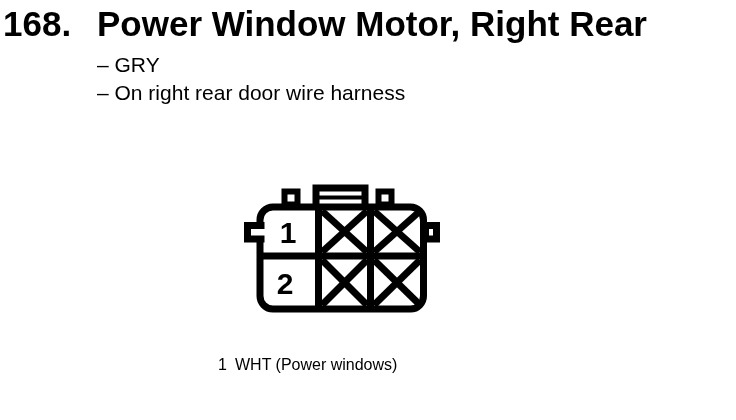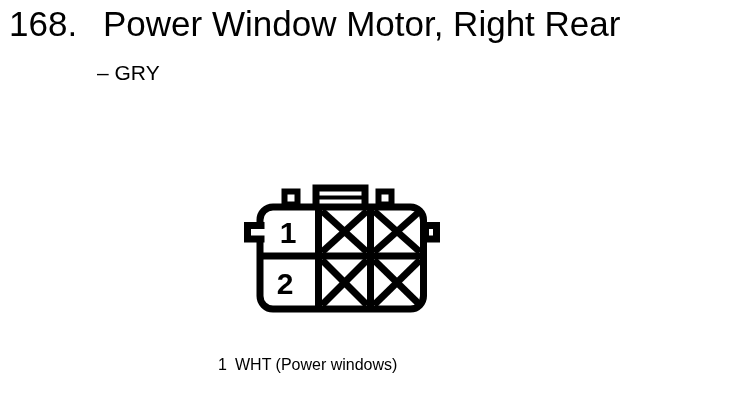--- a/index.html
+++ b/index.html
@@ -11,39 +11,38 @@
     position: relative;
     width: 736px;
     height: 420px;
     background: #ffffff;
     color: #000000;
     font-family: "Liberation Sans", "DejaVu Sans", sans-serif;
     overflow: hidden;
   }
   .title {
     position: absolute;
-    left: 9px;
+    left: 3px;
     top: 6px;
     font-size: 35px;
-    font-weight: normal;
+    font-weight: bold;
     line-height: 1;
     white-space: nowrap;
   }
   .title .num {
     display: inline-block;
     width: 94px;
   }
   .details {
     position: absolute;
     left: 97px;
     top: 51px;
     font-size: 21px;
     line-height: 28px;
     white-space: nowrap;
-    margin-top: 8px;
   }
   .connector-svg {
     position: absolute;
     left: 225px;
     top: 170px;
     width: 240px;
     height: 155px;
   }
   .legend {
     position: absolute;
@@ -67,20 +66,21 @@
 <body>
 
 <div class="page">
 
   <div class="title">
     <span class="num">168.</span><span>Power Window Motor, Right Rear</span>
   </div>
 
   <div class="details">
     <div>– GRY</div>
+    <div>– On right rear door wire harness</div>
   </div>
 
   <svg class="connector-svg" viewBox="225 170 240 155" xmlns="http://www.w3.org/2000/svg">
     <g fill="#ffffff" stroke="#000000" stroke-width="7" stroke-linecap="butt" stroke-linejoin="miter">
 
       <rect x="425.5" y="225.5" width="11" height="13.5"></rect>
 
       <rect x="284.5" y="191.5" width="13" height="13" stroke-width="6"></rect>
       <rect x="378.5" y="191.5" width="13" height="13" stroke-width="6"></rect>
 

